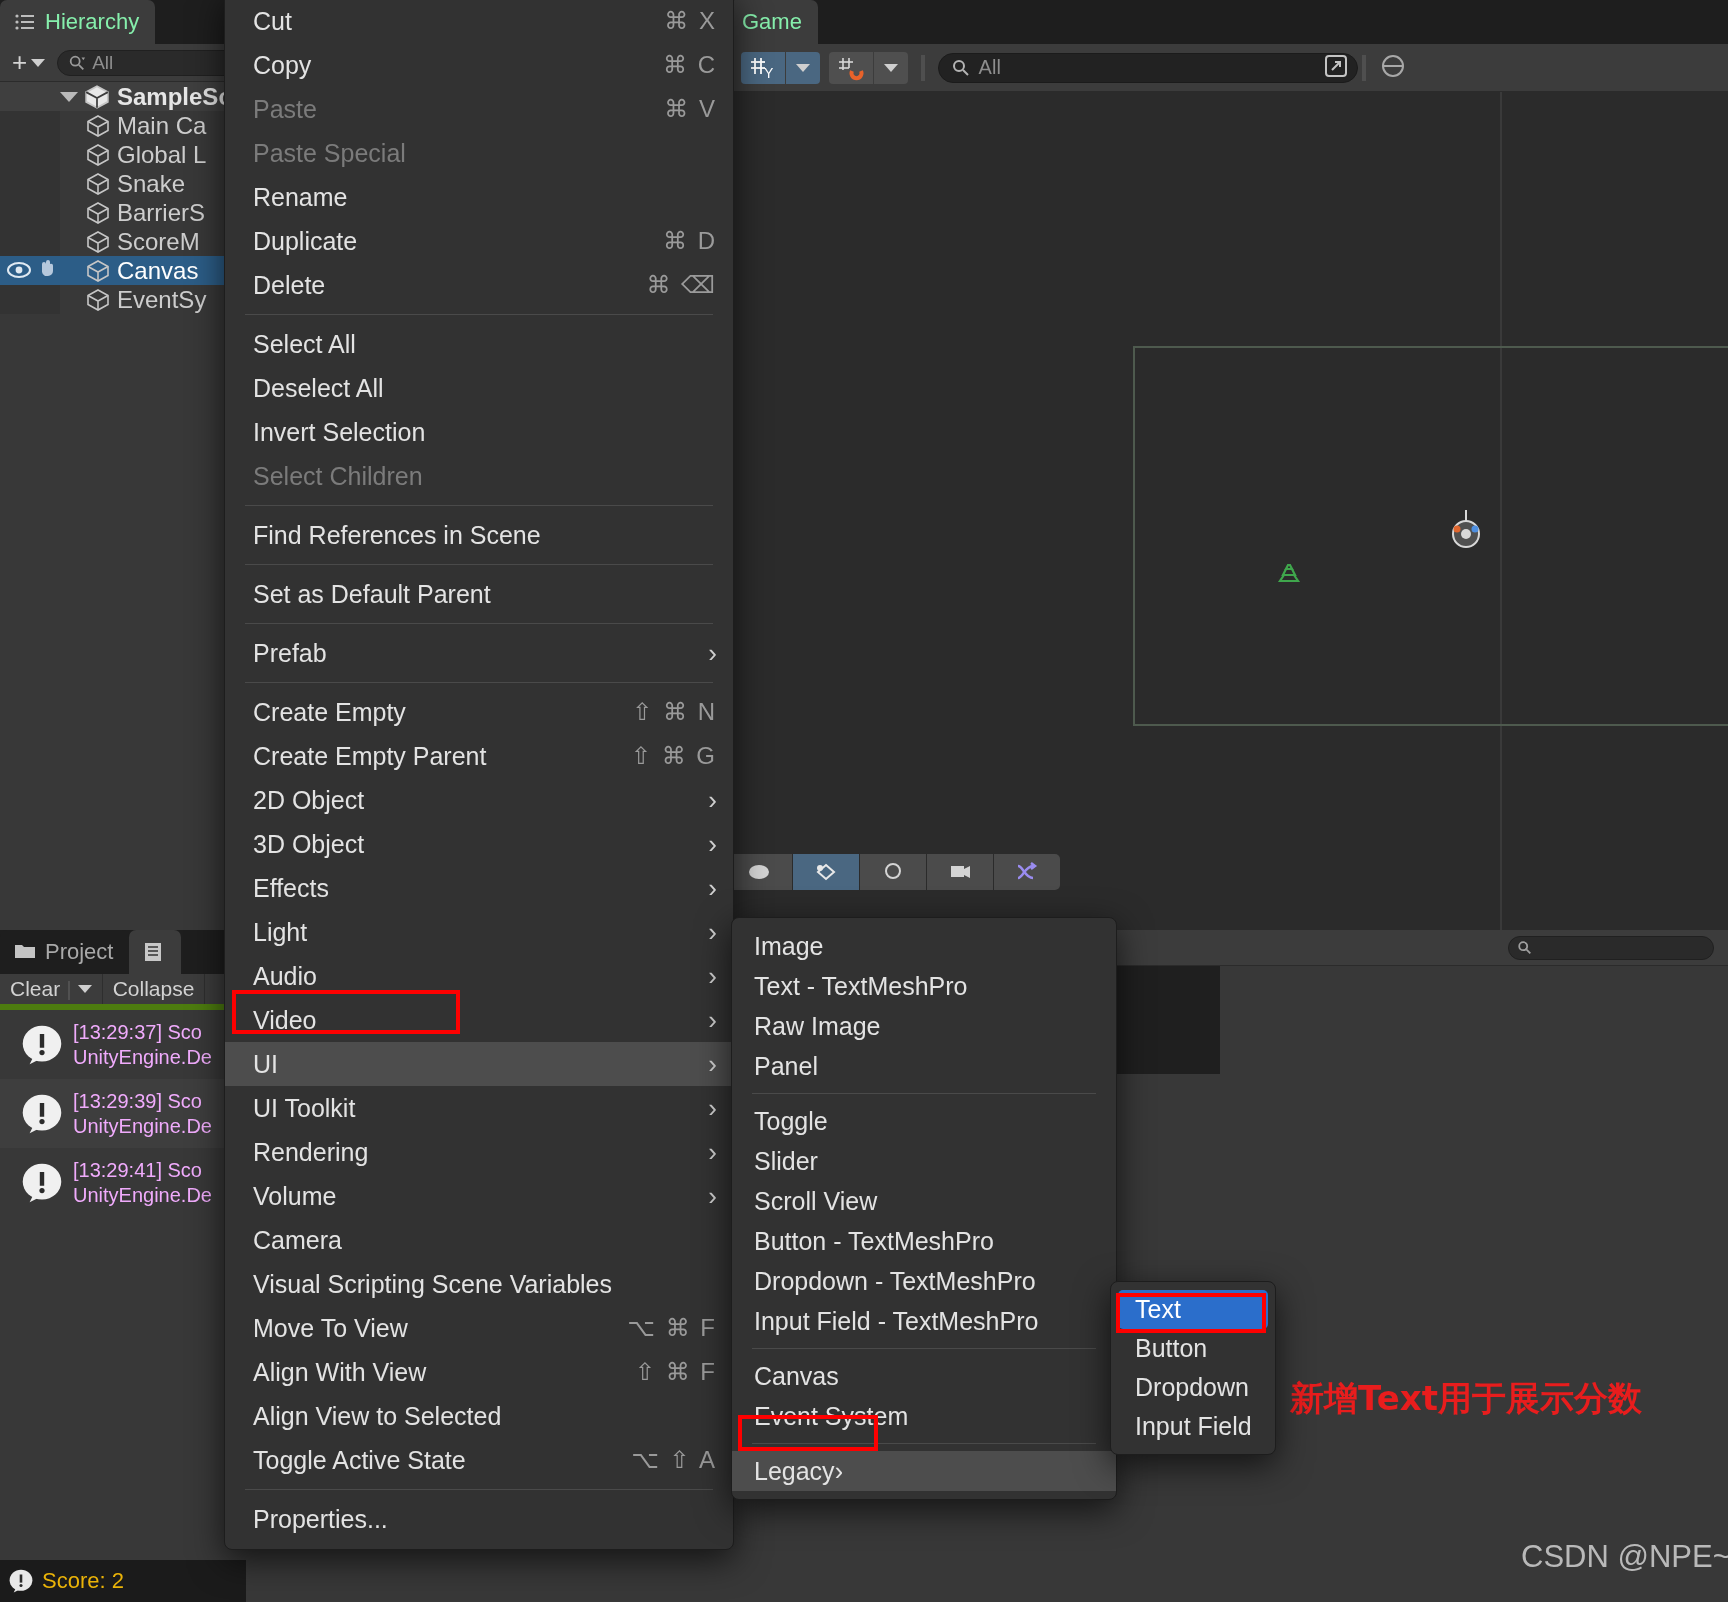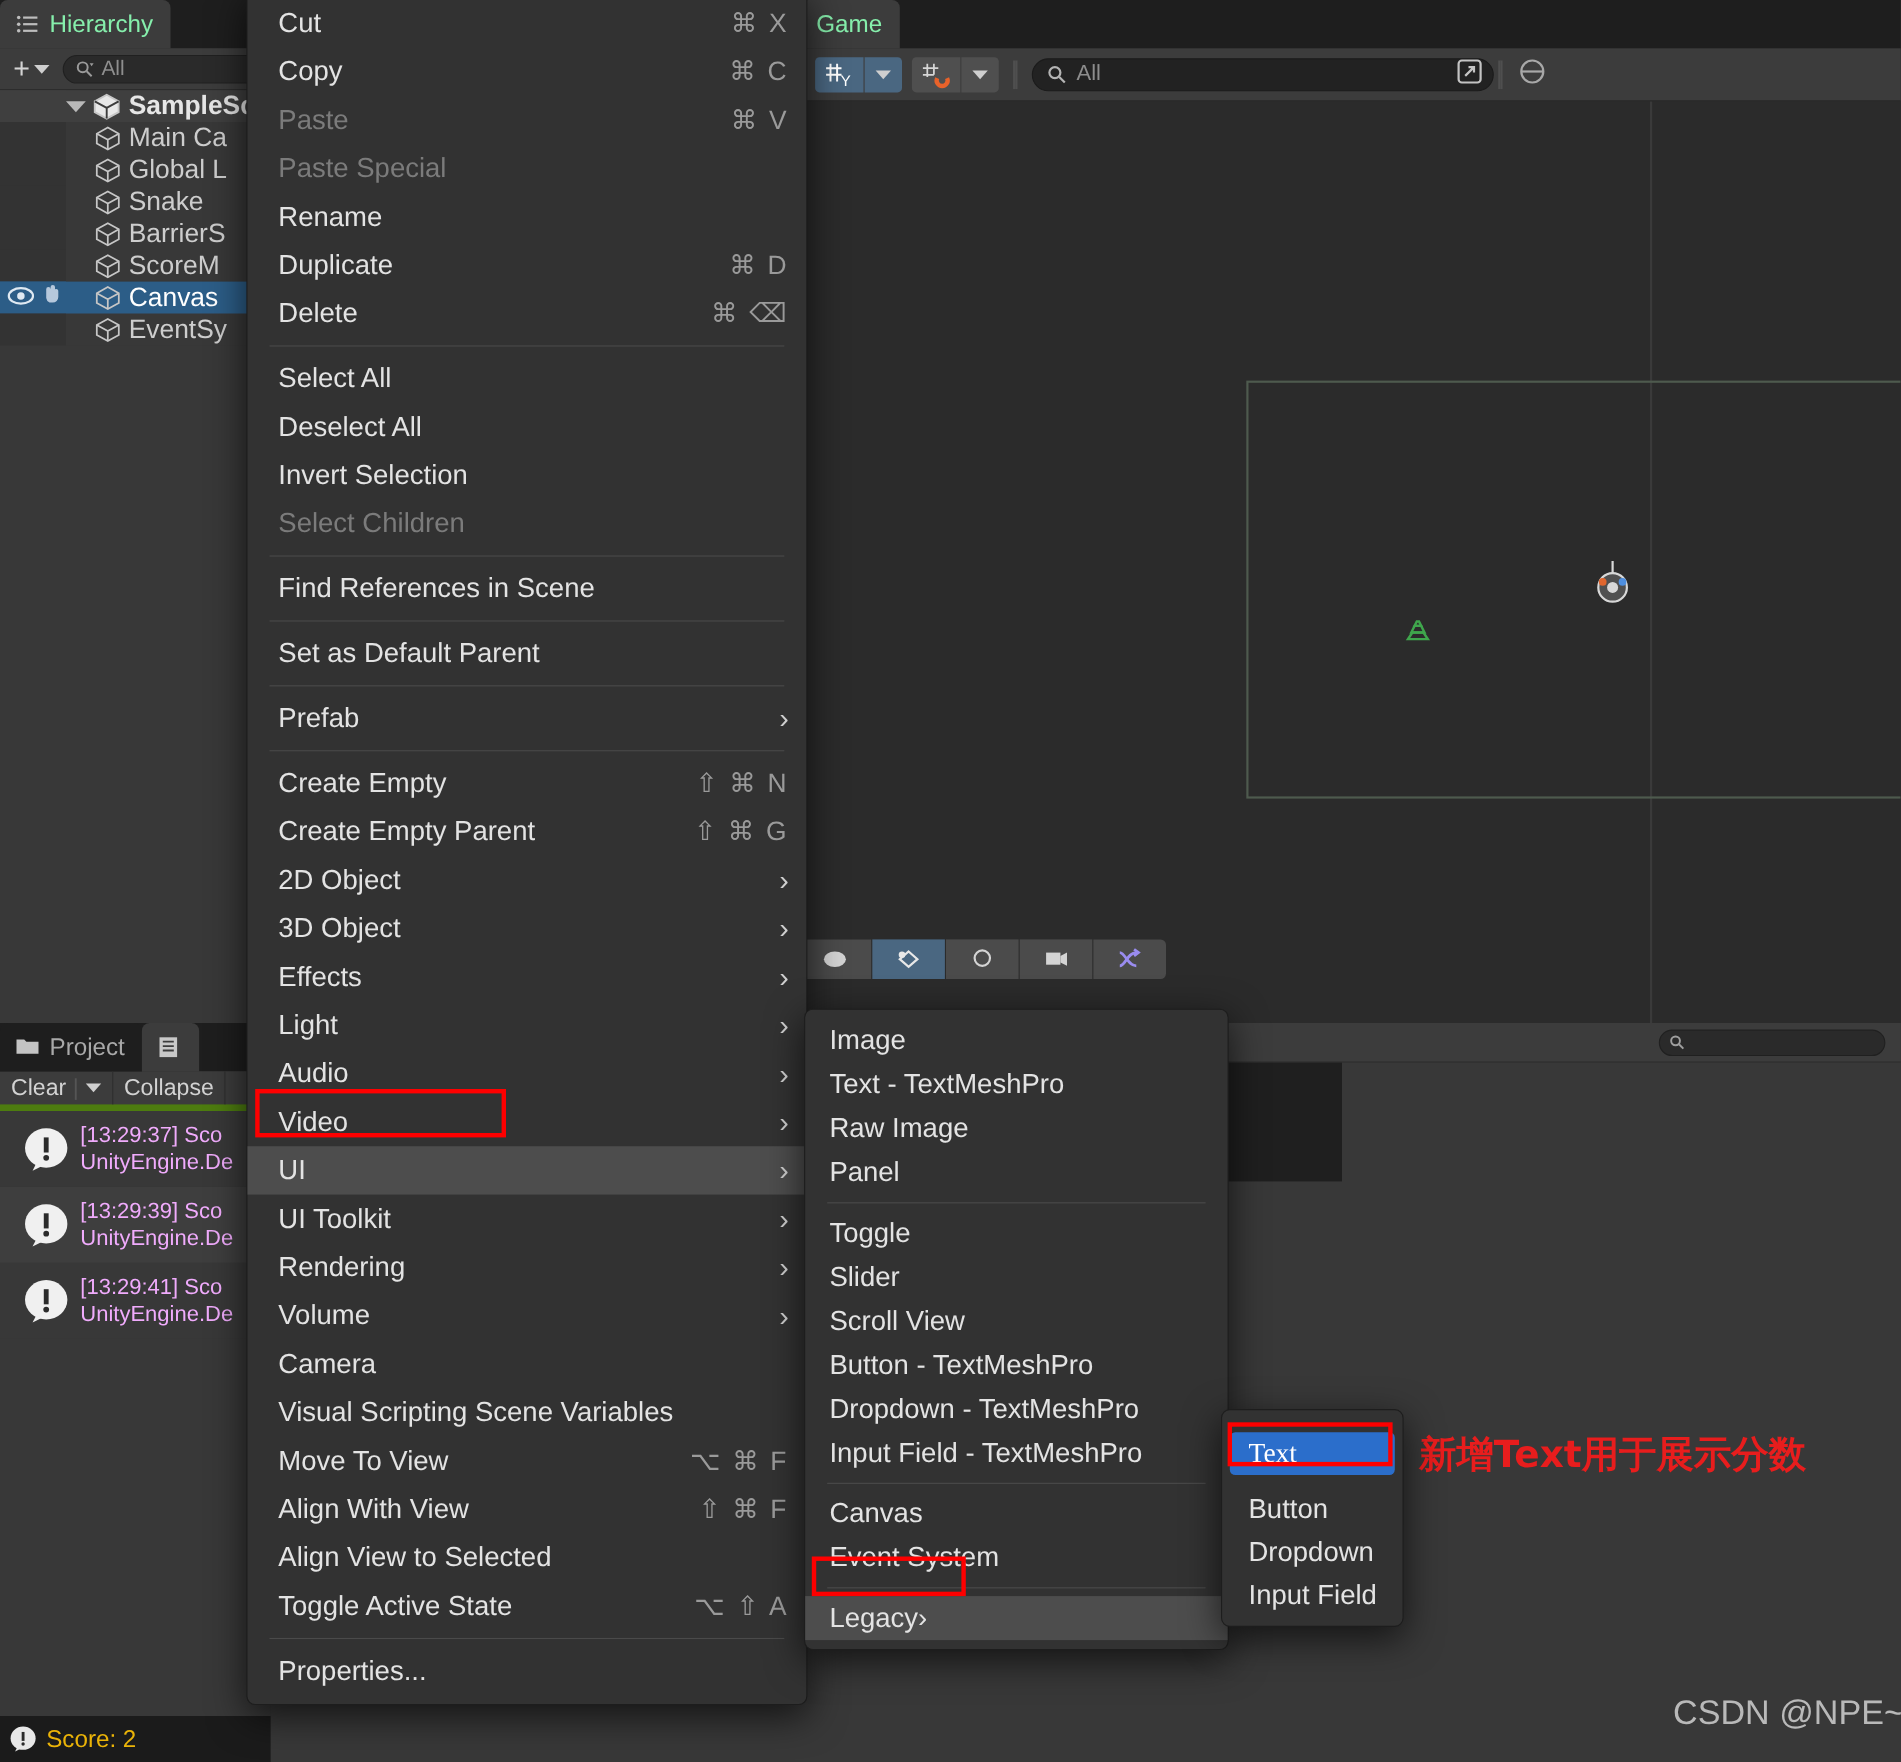--- a/index.html
+++ b/index.html
@@ -103,21 +103,21 @@
   .mi .arrow { margin-left: auto; color: #cfcfcf; font-size: 26px; padding-left: 30px; }
   .msep { height: 1px; background: #4a4a4a; margin: 7px 20px; }
 
   #ctxmenu { left: 224px; top: -10px; width: 510px; }
   #uimenu  { left: 731px; top: 917px; width: 386px; }
   #legacymenu { left: 1110px; top: 1281px; width: 166px; }
 
   .mi2 { height: 40px; padding: 0 16px 0 22px; font-size: 25px; display: flex; align-items: center; white-space: nowrap; }
   .mi2.hl { background: #4d4d4d; }
   .mi3 { height: 39px; padding: 0 12px 0 24px; font-size: 25px; display: flex; align-items: center; white-space: nowrap; }
-  .mi3.blue { background: #2b6ecb; border-radius: 5px; margin: 12px 7px; padding-left: 17px; color:#fff;font-family:Liberation Serif, serif; }
+  .mi3.blue { background: #2b6ecb; border-radius: 5px; margin: 0 7px; padding-left: 17px; color:#fff; }
 
   
   .redbox { position: absolute; border: 4px solid #fe0000; pointer-events: none; }
 
   .zh-note {
     position: absolute; color: #e81d1d; font-size: 34px; font-weight: bold;
     white-space: nowrap; font-family: "DejaVu Sans", "Liberation Sans", sans-serif;
   }
   .watermark {
     position: absolute; color: #b9b9b9; font-size: 31px; white-space: nowrap;
@@ -473,21 +473,21 @@
       <svg width="26" height="26" viewBox="0 0 32 32">
         <path d="M16 2a14 13 0 1 0 0 26 14 13 0 0 0 0-26z" fill="#e8e8e8"></path>
         <path d="M10 24 l-3 6 l8 -4z" fill="#e8e8e8"></path>
         <rect x="14.4" y="8" width="3.2" height="10" fill="#2b2b2b"></rect>
         <circle cx="16" cy="21.5" r="1.9" fill="#2b2b2b"></circle>
       </svg>
       <span>Score: 2</span>
     </div>
   </div>
 
-  <div class="zh-note" style="left:1290px; top:1300px;">新增Text用于展示分数</div>
+  <div class="zh-note" style="left:1290px; top:1376px;">新增Text用于展示分数</div>
   <div class="watermark" style="left:1521px; top:1539px;">CSDN @NPE~</div>
 
   <div class="menu" id="ctxmenu">
       <div class="mi">
         <span>Cut</span>
         <span class="sc">⌘ X</span>
       </div>
       <div class="mi">
         <span>Copy</span>
         <span class="sc">⌘ C</span>

